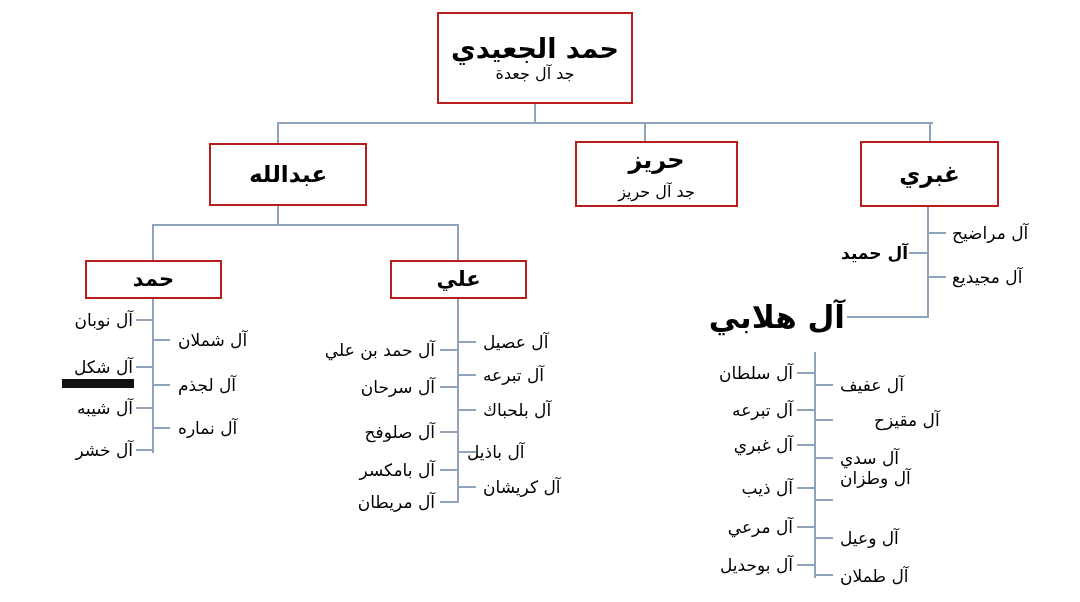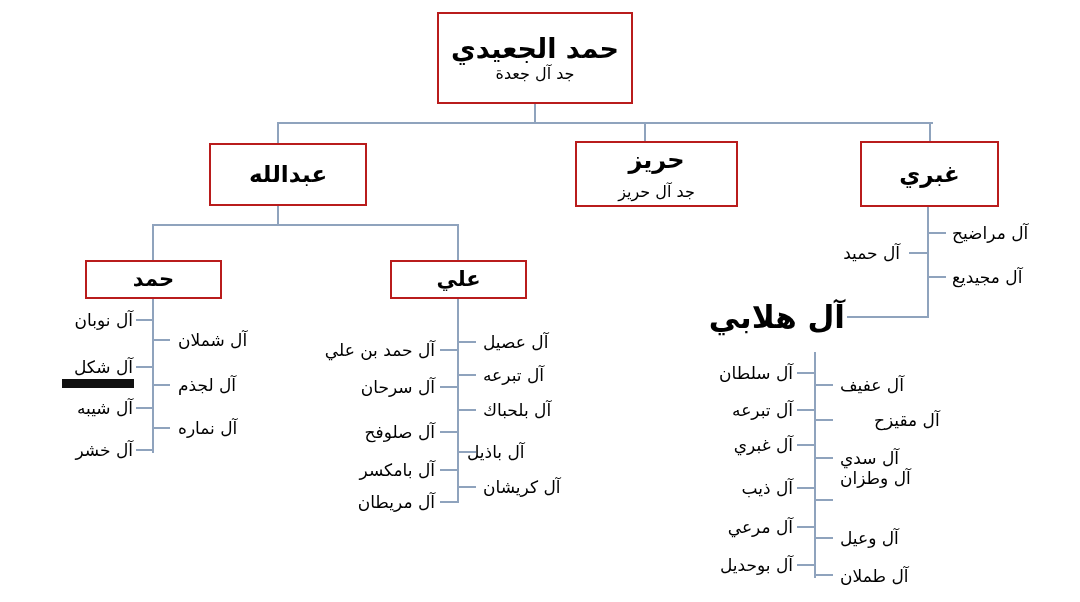--- a/index.html
+++ b/index.html
@@ -123,21 +123,21 @@
   <div class="leaf" style="right:645px;top:387px;">آل سرحان</div>
   <div class="leaf" style="right:645px;top:432px;">آل صلوفح</div>
   <div class="leaf" style="right:645px;top:470px;">آل بامكسر</div>
   <div class="leaf" style="right:645px;top:502px;">آل مريطان</div>
   <div class="leaf" style="left:483px;top:342px;">آل عصيل</div>
   <div class="leaf" style="left:483px;top:375px;">آل تبرعه</div>
   <div class="leaf" style="left:483px;top:410px;">آل بلحباك</div>
   <div class="leaf" style="left:467px;top:452px;">آل باذيل</div>
   <div class="leaf" style="left:483px;top:487px;">آل كريشان</div>
 
-  <div class="leaf" style="right:180px;top:253px;">آل حميد</div>
+  <div class="leaf" style="right:172px;top:253px;font-weight:bold;">آل حميد</div>
   <div class="leaf" style="left:952px;top:233px;">آل مراضيح</div>
   <div class="leaf" style="left:952px;top:277px;">آل مجيديع</div>
 
   <div class="halabi-heading" style="right:235px;top:317px;">آل هلابي</div>
 
   <div class="leaf" style="right:287px;top:373px;">آل سلطان</div>
   <div class="leaf" style="right:287px;top:410px;">آل تبرعه</div>
   <div class="leaf" style="right:287px;top:445px;">آل غبري</div>
   <div class="leaf" style="right:287px;top:488px;">آل ذيب</div>
   <div class="leaf" style="right:287px;top:527px;">آل مرعي</div>

